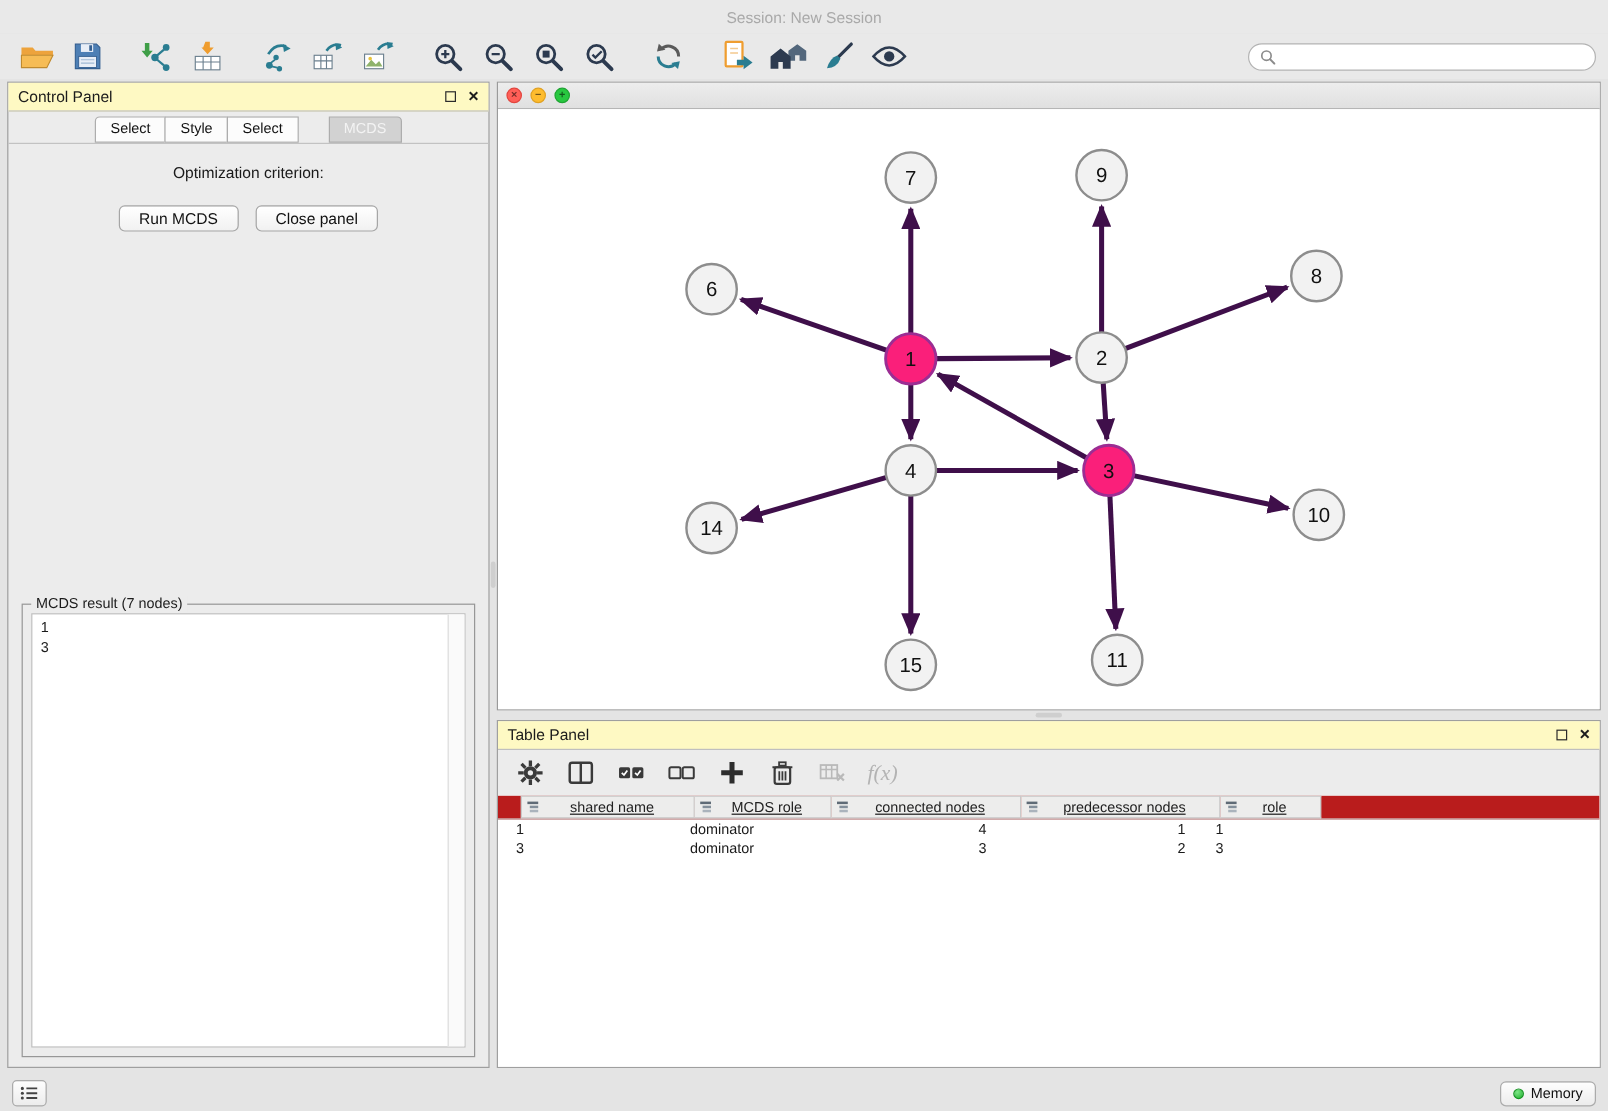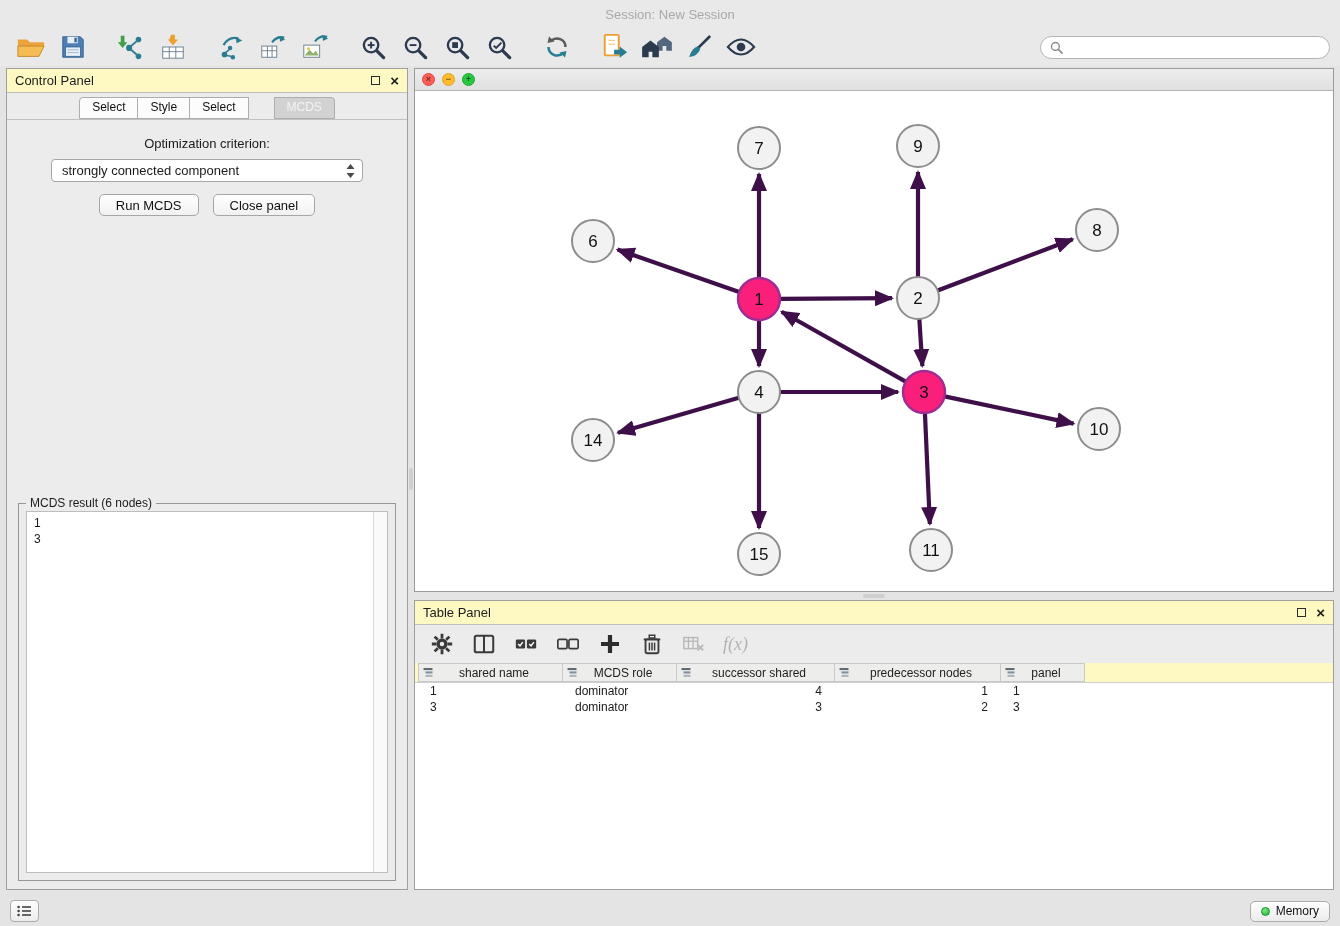--- a/index.html
+++ b/index.html
@@ -185,21 +185,21 @@
     display:flex; align-items:center; gap:16px;
     padding:0 14px;
   }
   .tico { width:26px; height:26px; border:none; background:transparent;
     display:flex; align-items:center; justify-content:center; cursor:default; }
   .fx-label {
     font-family:"Liberation Serif", serif; font-style:italic;
     font-size:18px; color:#b3b3b3; cursor:default;
   }
   .tp-table { flex:1; background:#fff; min-height:0; overflow:hidden; }
-  .t-header { display:flex; padding-left:3px; border-bottom:1px solid #cfcfcf; background:#fef9c3; }
+  .t-header { display:flex; padding-left:19px; border-bottom:1px solid #cfcfcf; background:#b91c1c;text-decoration:underline; }
   .t-hcell {
     height:19px; display:flex; align-items:center;
     background:#ededec;
     border:1px solid #c9c9c9; border-left:none;
     font-size:12px; color:#222; position:relative; padding-left:4px;
   }
   .t-hcell:first-child { border-left:1px solid #c9c9c9; }
   .t-hlabel { flex:1; text-align:center; padding-right:8px; }
   .hsort { width:11px; height:11px; flex:0 0 11px; }
   .t-row { display:flex; padding-left:3px; }
@@ -404,33 +404,26 @@
         </span>
       </div>
       <div class="cp-tabs" id="cp-tabs">
           <span class="tab">Select</span>
           <span class="tab">Style</span>
           <span class="tab">Select</span>
           <span class="tab active">MCDS</span>
         </div>
       <div class="cp-body">
         <div class="opt-label">Optimization criterion:</div>
-        <div class="dropdown">
-          <span class="dd-value">strongly connected component</span>
-          <svg width="11" height="16" viewBox="0 0 11 16">
-            <path d="M5.5 1 L9.5 6 H1.5 z" fill="#4a4a4a"></path>
-            <path d="M5.5 15 L1.5 10 h8 z" fill="#4a4a4a"></path>
-          </svg>
-        </div>
         <div class="btn-row">
           <button class="mac-btn">Run MCDS</button>
           <button class="mac-btn">Close panel</button>
         </div>
         <div class="result-box">
-          <span class="result-legend">MCDS result (6 nodes)</span>
+          <span class="result-legend">MCDS result (7 nodes)</span>
           <div class="result-inner">
             <div class="result-list" id="result-list">
                 <div class="result-line">1</div>
                 <div class="result-line">3</div>
               </div>
             <div class="result-scroll"></div>
           </div>
         </div>
       </div>
     </div>
@@ -606,37 +599,37 @@
                   <rect x="2.5" y="7.8" width="7" height="2.1" fill="#aab3bc"></rect>
                 </svg>
                 <span class="t-hlabel">MCDS role</span>
               </div>
               <div class="t-hcell" style="width: 158px;">
                 <svg class="hsort" viewBox="0 0 11 11">
                   <rect x="0.5" y="1" width="9" height="2.1" fill="#5f6b76"></rect>
                   <rect x="2.5" y="4.4" width="7" height="2.1" fill="#838f9a"></rect>
                   <rect x="2.5" y="7.8" width="7" height="2.1" fill="#aab3bc"></rect>
                 </svg>
-                <span class="t-hlabel">successor shared</span>
+                <span class="t-hlabel">connected nodes</span>
               </div>
               <div class="t-hcell" style="width: 166px;">
                 <svg class="hsort" viewBox="0 0 11 11">
                   <rect x="0.5" y="1" width="9" height="2.1" fill="#5f6b76"></rect>
                   <rect x="2.5" y="4.4" width="7" height="2.1" fill="#838f9a"></rect>
                   <rect x="2.5" y="7.8" width="7" height="2.1" fill="#aab3bc"></rect>
                 </svg>
                 <span class="t-hlabel">predecessor nodes</span>
               </div>
               <div class="t-hcell" style="width: 84px;">
                 <svg class="hsort" viewBox="0 0 11 11">
                   <rect x="0.5" y="1" width="9" height="2.1" fill="#5f6b76"></rect>
                   <rect x="2.5" y="4.4" width="7" height="2.1" fill="#838f9a"></rect>
                   <rect x="2.5" y="7.8" width="7" height="2.1" fill="#aab3bc"></rect>
                 </svg>
-                <span class="t-hlabel">panel</span>
+                <span class="t-hlabel">role</span>
               </div>
             </div>
           <div class="t-body" id="t-body">
               <div class="t-row">
                 <div class="t-cell left" style="width: 145px;">1</div>
                 <div class="t-cell left" style="width: 114px;">dominator</div>
                 <div class="t-cell right" style="width: 158px;">4</div>
                 <div class="t-cell right" style="width: 166px;">1</div>
                 <div class="t-cell left" style="width: 84px;">1</div>
               </div>

